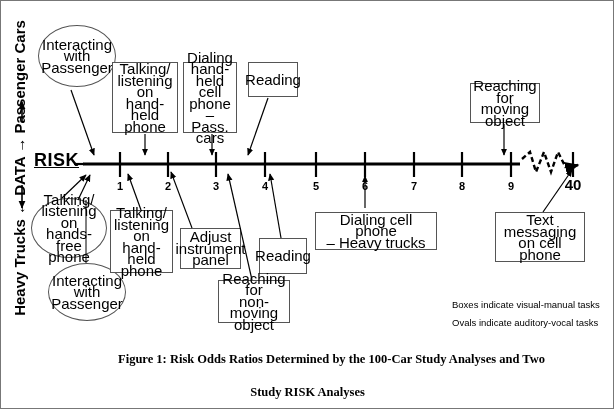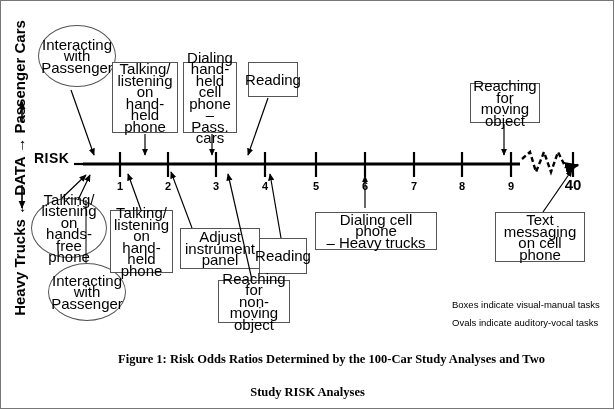--- a/index.html
+++ b/index.html
@@ -11,21 +11,21 @@
   .vaxis-text{
     position:absolute;left:-145px;top:155px;width:330px;height:26px;
     transform:rotate(-90deg);
     font-size:15px;font-weight:bold;letter-spacing:0px;
     white-space:nowrap;text-align:center;line-height:26px;
   }
 
   
   .risk-label{
     position:absolute;left:34px;top:150px;
-    font-size:14px;font-weight:bold;letter-spacing:0.5px;
+    font-size:18px;font-weight:bold;letter-spacing:0.5px;text-decoration:underline;
   }
 
   
   .node{
     position:absolute;box-sizing:border-box;
     border:1px solid #555;background:#fff;
     font-size:15px;line-height:11.5px;text-align:center;
     display:flex;align-items:center;justify-content:center;
     padding:1px 2px;
   }
@@ -90,21 +90,21 @@
   </div>
 
   <div class="node oval" style="left:48px;top:263px;width:78px;height:58px;">
     <span>Interacting<br>with<br>Passenger</span>
   </div>
 
   <div class="node" style="left:110px;top:210px;width:63px;height:63px;">
     <span>Talking/<br>listening on<br>hand-held<br>phone</span>
   </div>
 
-  <div class="node" style="left:180px;top:228px;width:80px;height:41px;">
+  <div class="node" style="left:180px;top:228px;width:61px;height:41px;">
     <span>Adjust<br>instrument<br>panel</span>
   </div>
 
   <div class="node" style="left:259px;top:238px;width:48px;height:36px;">
     <span>Reading</span>
   </div>
 
   <div class="node" style="left:218px;top:280px;width:72px;height:43px;">
     <span>Reaching for<br>non-moving<br>object</span>
   </div>

